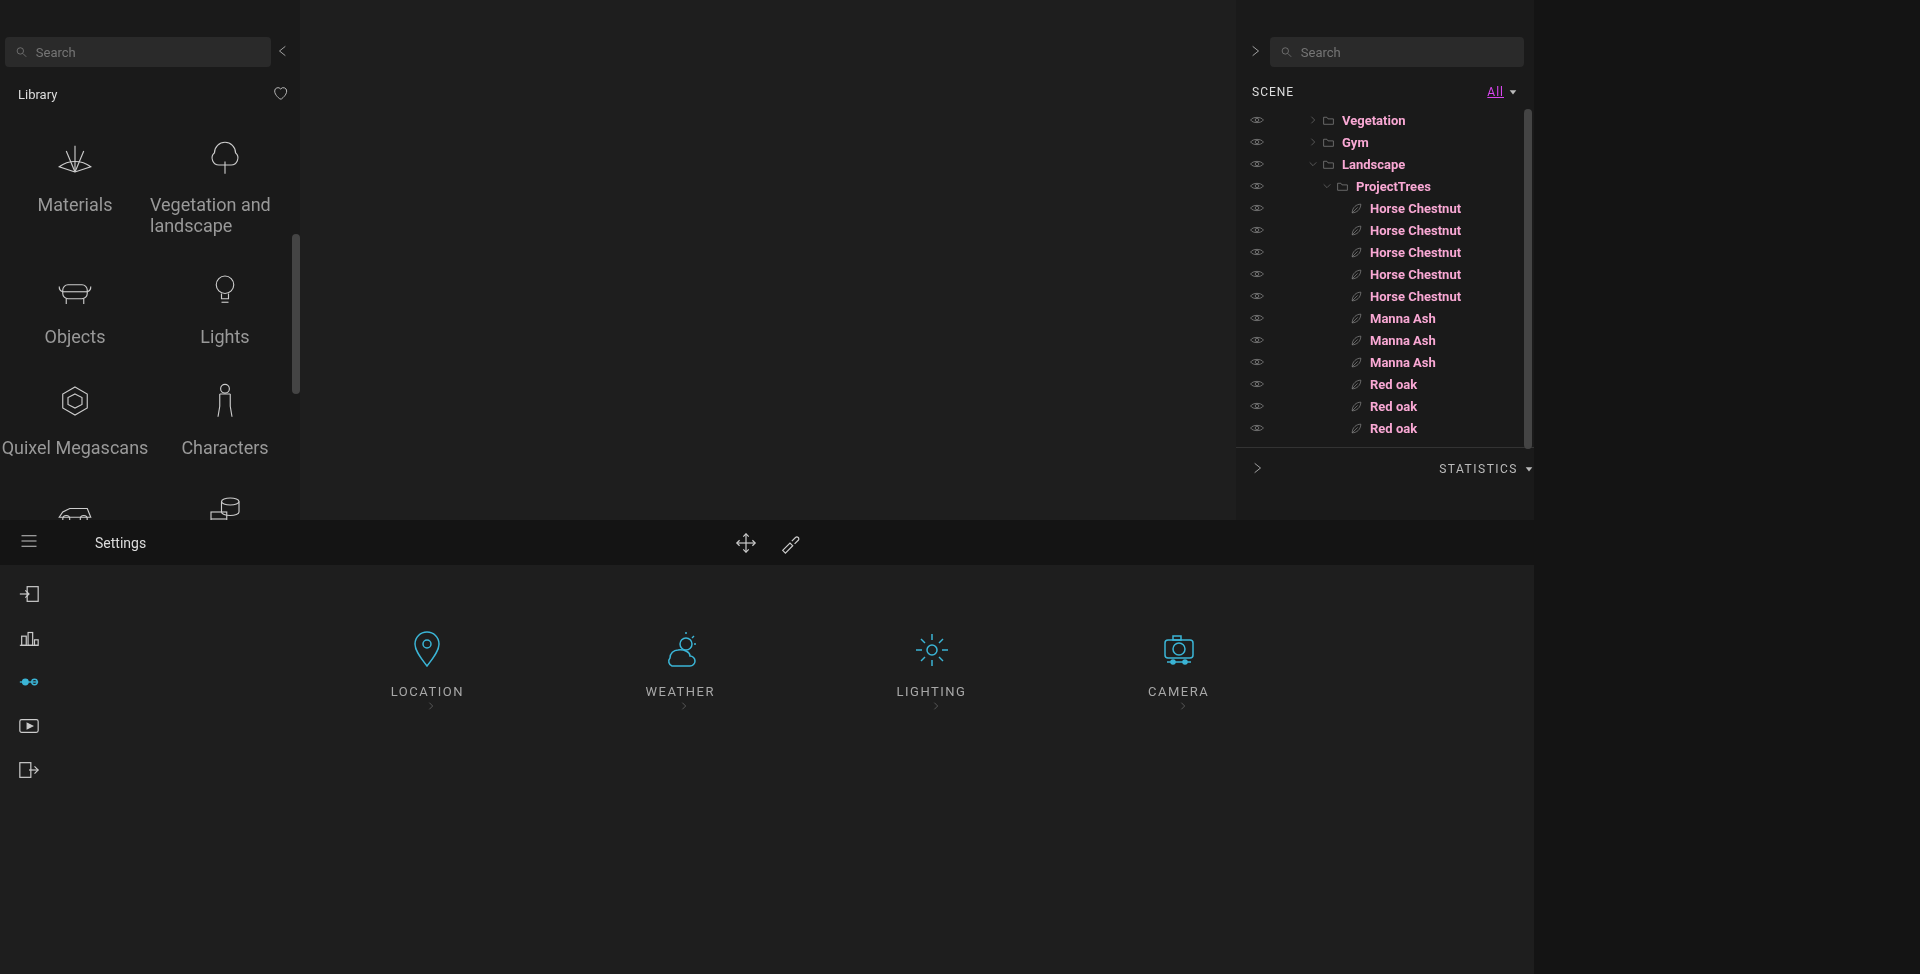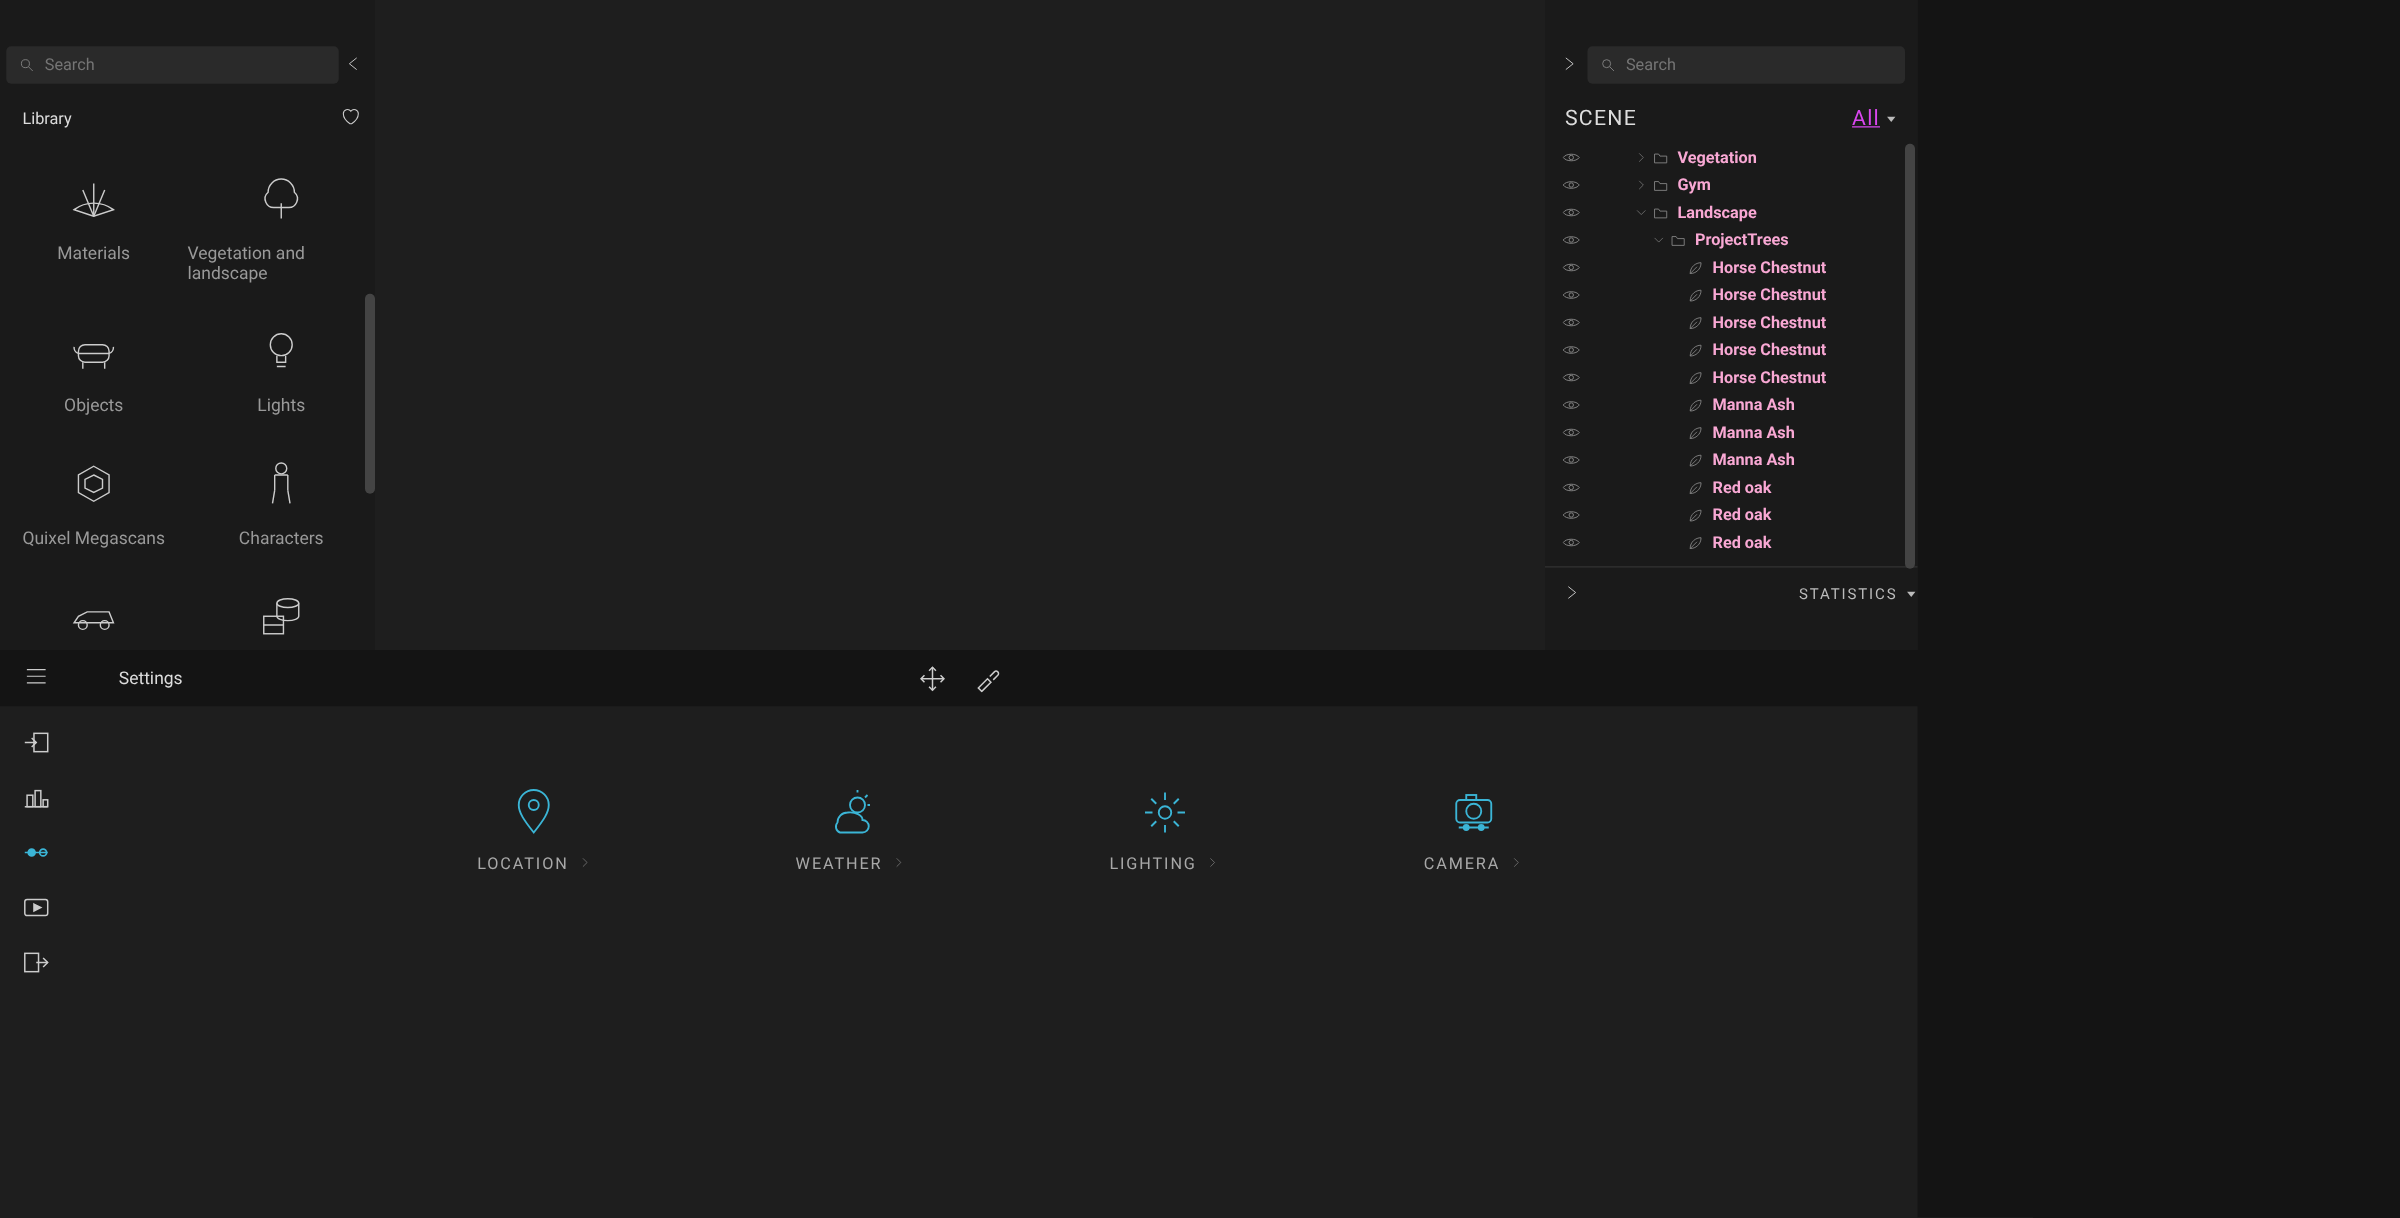--- a/index.html
+++ b/index.html
@@ -83,21 +83,21 @@
 }
 .library-item .icon-box {
   width: 48px;
   height: 48px;
   display: flex;
   align-items: center;
   justify-content: center;
   margin-bottom: 12px;
 }
 .library-item .icon-box svg { width: 42px; height: 42px; stroke: #ccc; fill: none; stroke-width: 1.3; }
-.library-item span { font-size: 14px; color: #999; }
+.library-item span { font-size: 18px; color: #999; }
 
 .library-scrollbar {
   position: absolute;
   right: 0;
   top: 120px;
   width: 8px;
   height: 160px;
   background: #444;
   border-radius: 4px;
 }
@@ -164,20 +164,21 @@
   cursor: pointer;
 }
 .category .cat-icon { width: 40px; height: 40px; margin-bottom: 14px; }
 .category .cat-icon svg { width: 40px; height: 40px; }
 .category .cat-label {
   font-size: 13px;
   letter-spacing: 1.5px;
   color: #a8a8a8;
   display: flex;
   align-items: center;
+  flex-direction: column;
 }
 .category .chev { margin-left: 8px; }
 
 
 .right-panel {
   position: absolute;
   top: 0;
   right: 386px;
   width: 298px;
   height: 520px;
@@ -201,21 +202,21 @@
   padding: 0 10px;
 }
 .right-search svg { width: 14px; height: 14px; margin-right: 8px; }
 .right-search input { background: transparent; border: none; outline: none; color: #aaa; font-size: 13px; width: 100%; }
 
 .scene-header {
   display: flex;
   justify-content: space-between;
   align-items: center;
   padding: 18px 16px 10px 16px;
-  font-size: 17px;
+  font-size: 12px;
   letter-spacing: 1px;
   color: #ddd;
 }
 .scene-header .all { display: flex; align-items: center; cursor: pointer; color:#d946ef;text-decoration:underline; }
 
 .scene-tree {
   padding: 0 6px 0 14px;
   font-size: 13px;
   position: relative;
 }

